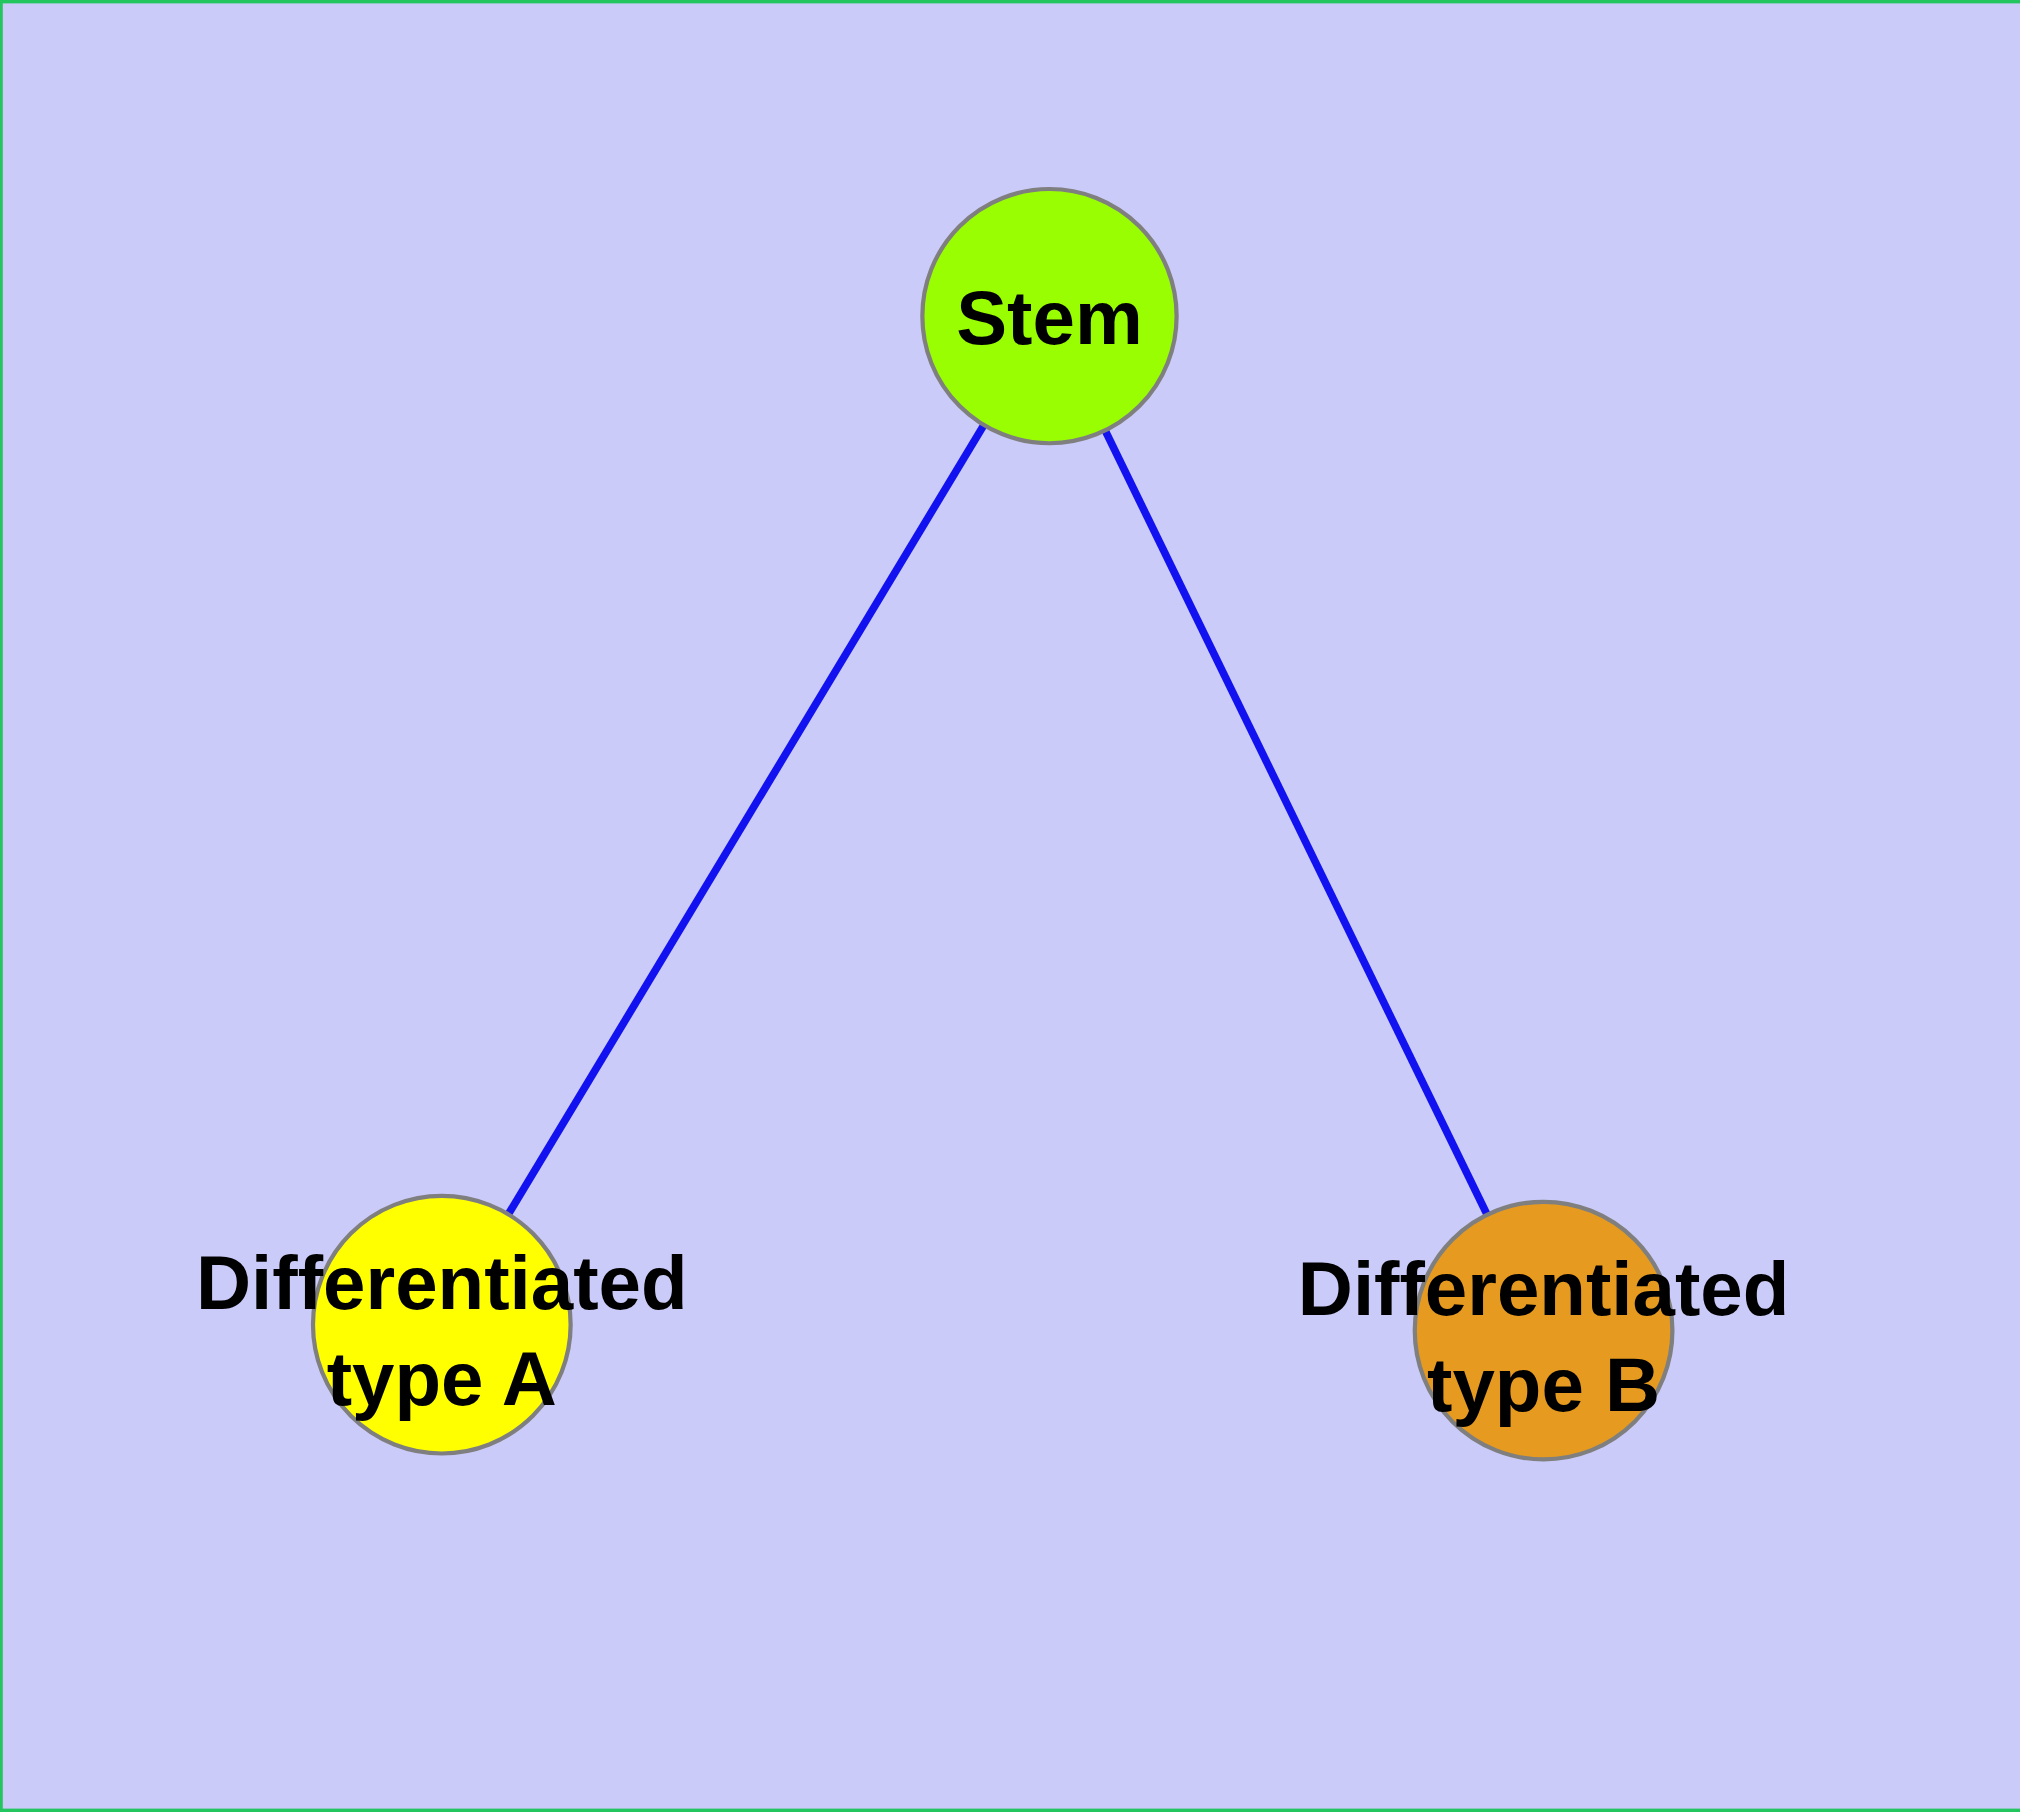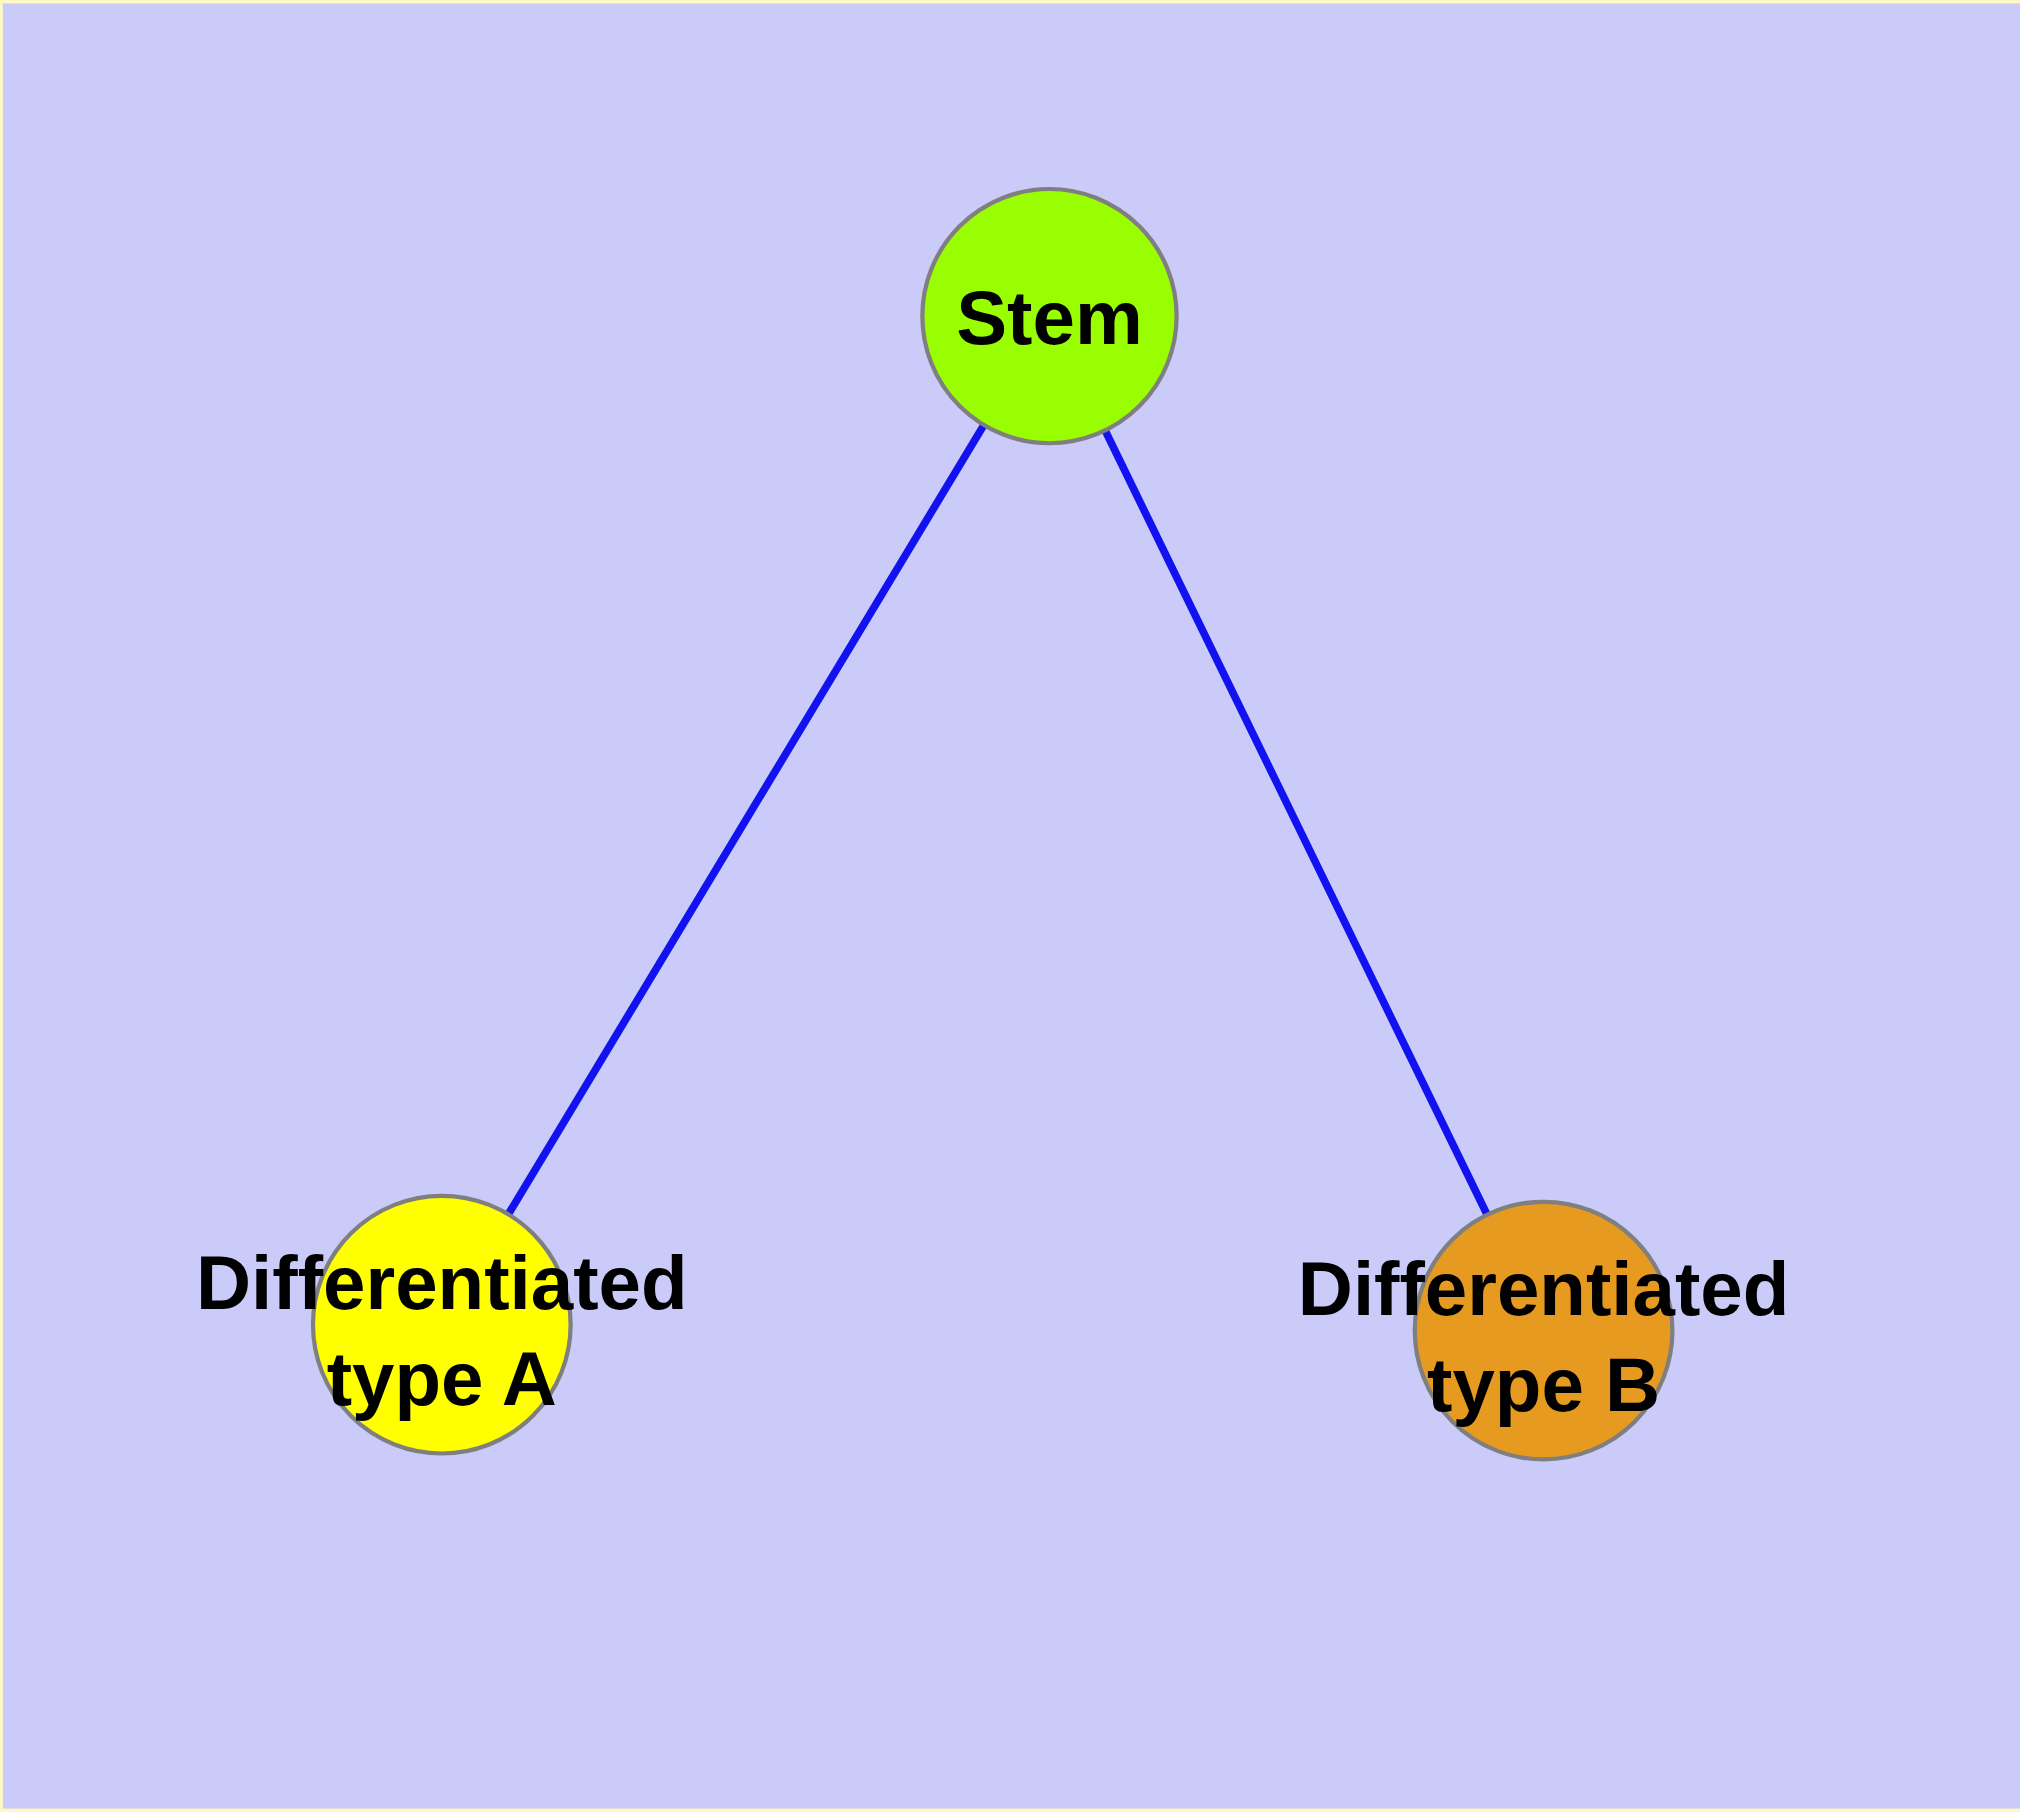--- a/index.html
+++ b/index.html
@@ -4,21 +4,21 @@
 <style>
   html, body {
     margin: 0;
     padding: 0;
     background: #ffffff;
   }
   .frame {
     position: relative;
     width: 2021px;
     height: 1812px;
-    background: #fef9c3;
+    background: #22c55e;
     overflow: hidden;
   }
   svg { display: block; }
   .node-label {
     font-family: "Liberation Sans", sans-serif;
     font-weight: bold;
     font-size: 90px;
     fill: #000000;
   }
 </style>

